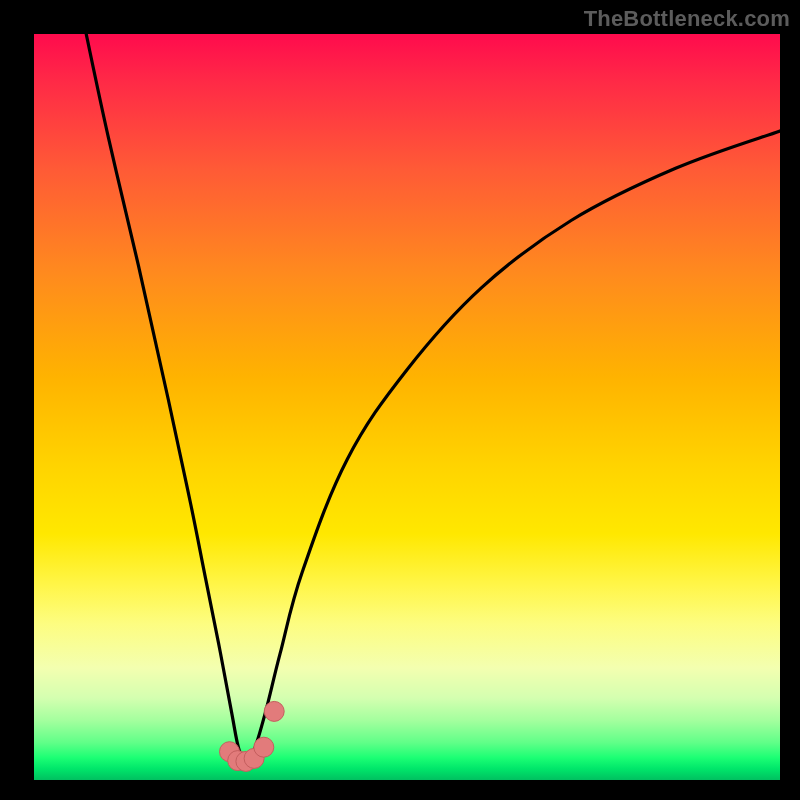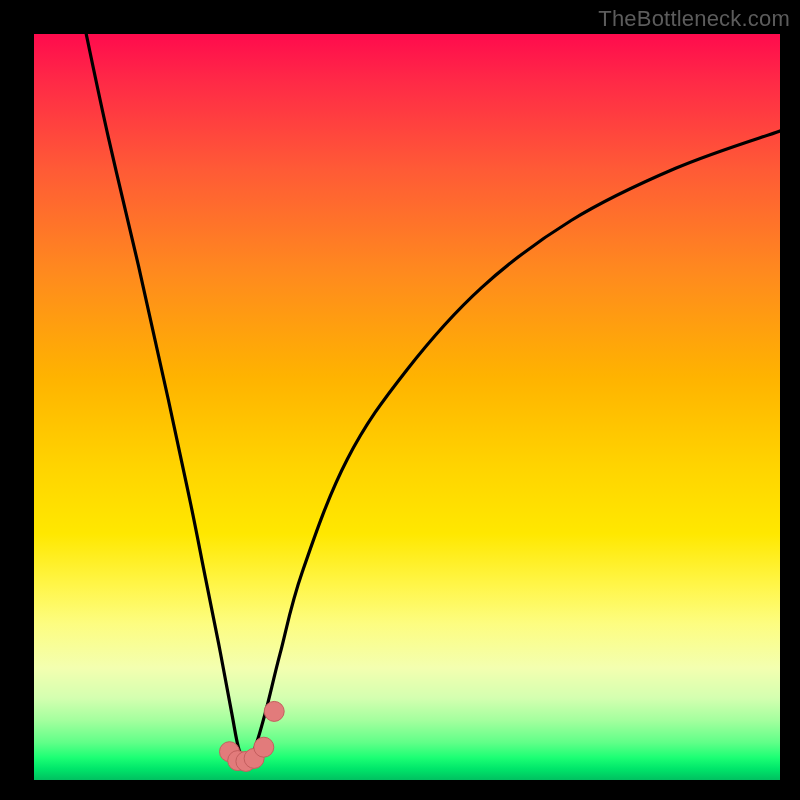--- a/index.html
+++ b/index.html
@@ -43,21 +43,21 @@
       #00e66a 98.5%,
       #00c060 100%
     );
   }
   .watermark {
     position: absolute;
     top: 6px;
     right: 10px;
     color: #5c5c5c;
     font-size: 22px;
-    font-weight: 400;
+    font-weight: 700;
     letter-spacing: 0.2px;
     user-select: none;
   }
   svg.curve {
     position: absolute;
     left: 0;
     top: 0;
     width: 746px;
     height: 746px;
   }

